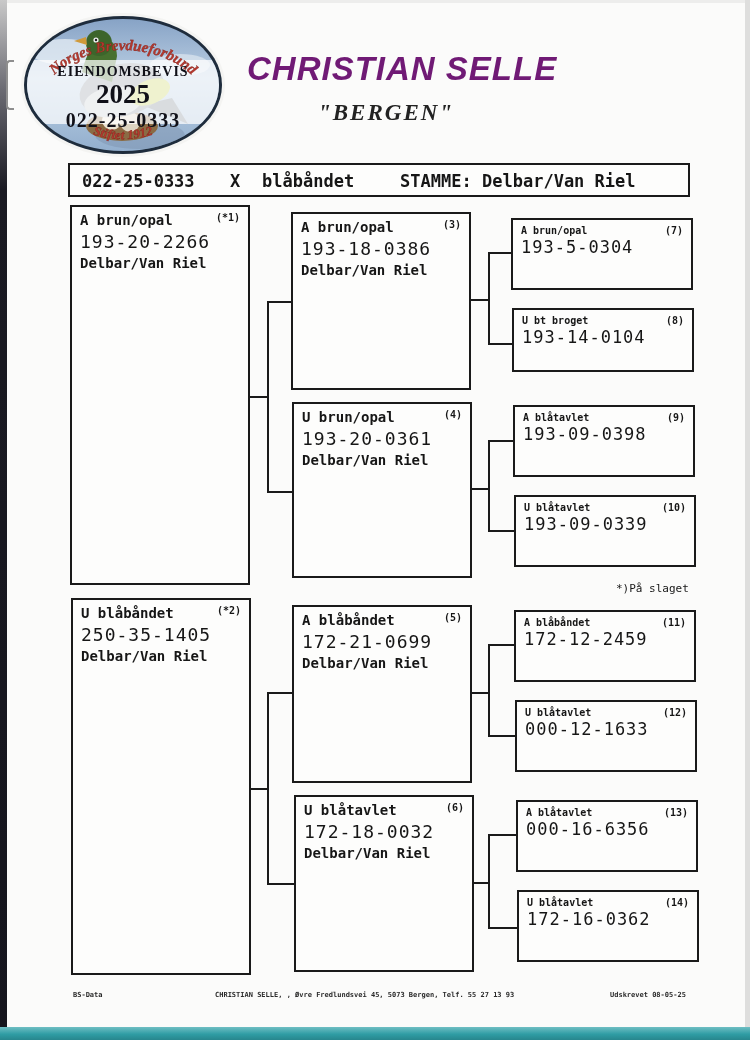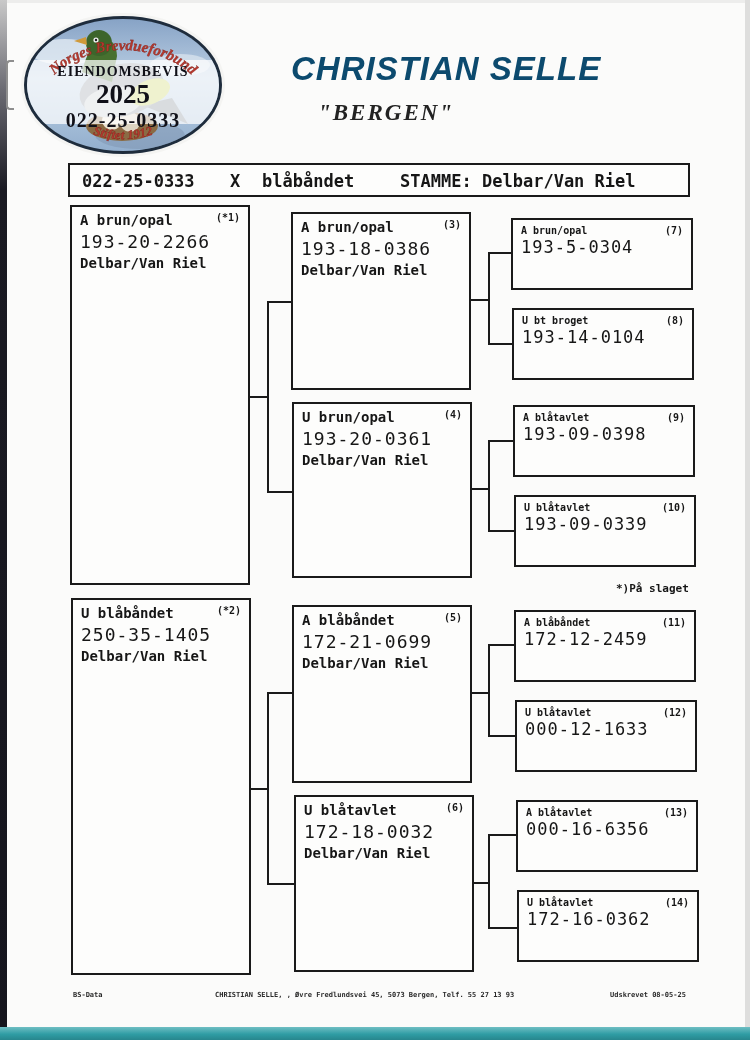--- a/index.html
+++ b/index.html
@@ -10,41 +10,41 @@
              background:linear-gradient(180deg,#c9c9c9 0,#6a6a72 90px,#1a1a22 190px,#15151d 100%);}
   .edge-right{position:absolute;right:0;top:0;width:5px;height:1040px;background:#dededd;}
   .edge-top{position:absolute;left:0;top:0;width:750px;height:3px;background:#ededec;}
   .teal-bar{position:absolute;left:0;bottom:0;width:750px;height:13px;
             background:linear-gradient(180deg,#6fbec3 0,#2f9da4 55%,#27868d 100%);}
   .staple{position:absolute;left:6px;top:60px;width:6px;height:46px;border:2px solid #8e8e8e;
           border-right:none;border-radius:4px 0 0 4px;background:transparent;}
   
   .logo{position:absolute;left:20px;top:10px;}
   .owner{position:absolute;left:247px;top:50px;font-family:"Liberation Sans","DejaVu Sans",sans-serif;
-         font-weight:bold;font-style:italic;font-size:33px;letter-spacing:1px;color:#0c4a6e;margin-left:44px;}
+         font-weight:bold;font-style:italic;font-size:33px;letter-spacing:1px;color:#701a75;}
   .loc{position:absolute;left:318px;top:100px;font-family:"Liberation Serif","DejaVu Serif",serif;
        font-weight:bold;font-style:italic;font-size:23px;letter-spacing:2px;color:#222;}
   
   .mbar{position:absolute;left:68px;top:163px;width:622px;height:34px;border:2px solid #1a1a1a;
         background:#fdfdfc;box-sizing:border-box;}
   .mbar span{position:absolute;top:6px;font-size:17px;font-weight:700;white-space:pre;}
   
   .pbox{position:absolute;border:2px solid #1a1a1a;background:#fdfdfc;box-sizing:border-box;
         padding:5px 8px 0 8px;}
   .bh{display:flex;justify-content:space-between;align-items:flex-start;font-weight:700;}
   .g12 .bh{font-size:14px;}
   .g3  .bh{font-size:10px;}
   .tag{font-size:10px;font-weight:700;white-space:pre;}
   .ring{font-size:18px;font-weight:400;letter-spacing:1px;margin-top:3px;white-space:pre;}
   .g3 .ring{font-size:17px;margin-top:1px;}
   .strain{font-size:14px;font-weight:700;margin-top:3px;white-space:pre;}
   
   .h{position:absolute;height:2px;background:#1a1a1a;}
   .v{position:absolute;width:2px;background:#1a1a1a;}
-  .note{position:absolute;left:616px;top:582px;font-size:11px;font-weight:700;}
+  .note{position:absolute;left:616px;top:582px;font-size:11px;font-weight:400;}
   
   .foot{position:absolute;top:991px;font-size:7px;font-weight:700;color:#2a2a2a;white-space:pre;}
 </style>
 </head>
 <body>
 
 <div class="page">
 
   <div class="edge-top"></div>
   <div class="edge-right"></div>
@@ -162,21 +162,21 @@
     <div class="strain">Delbar/Van Riel</div>
   </div>
 
   <div class="pbox g3" style="left:511px;top:218px;width:182px;height:72px">
     <div class="bh">
         <span>A brun/opal</span>
         <span class="tag">(7)</span>
       </div>
     <div class="ring">193-5-0304</div>
   </div>
-  <div class="pbox g3" style="left:512px;top:308px;width:182px;height:72px">
+  <div class="pbox g3" style="left:512px;top:308px;width:182px;height:64px">
     <div class="bh">
         <span>U bt broget</span>
         <span class="tag">(8)</span>
       </div>
     <div class="ring">193-14-0104</div>
   </div>
   <div class="pbox g3" style="left:513px;top:405px;width:182px;height:72px">
     <div class="bh">
         <span>A blåtavlet</span>
         <span class="tag">(9)</span>

